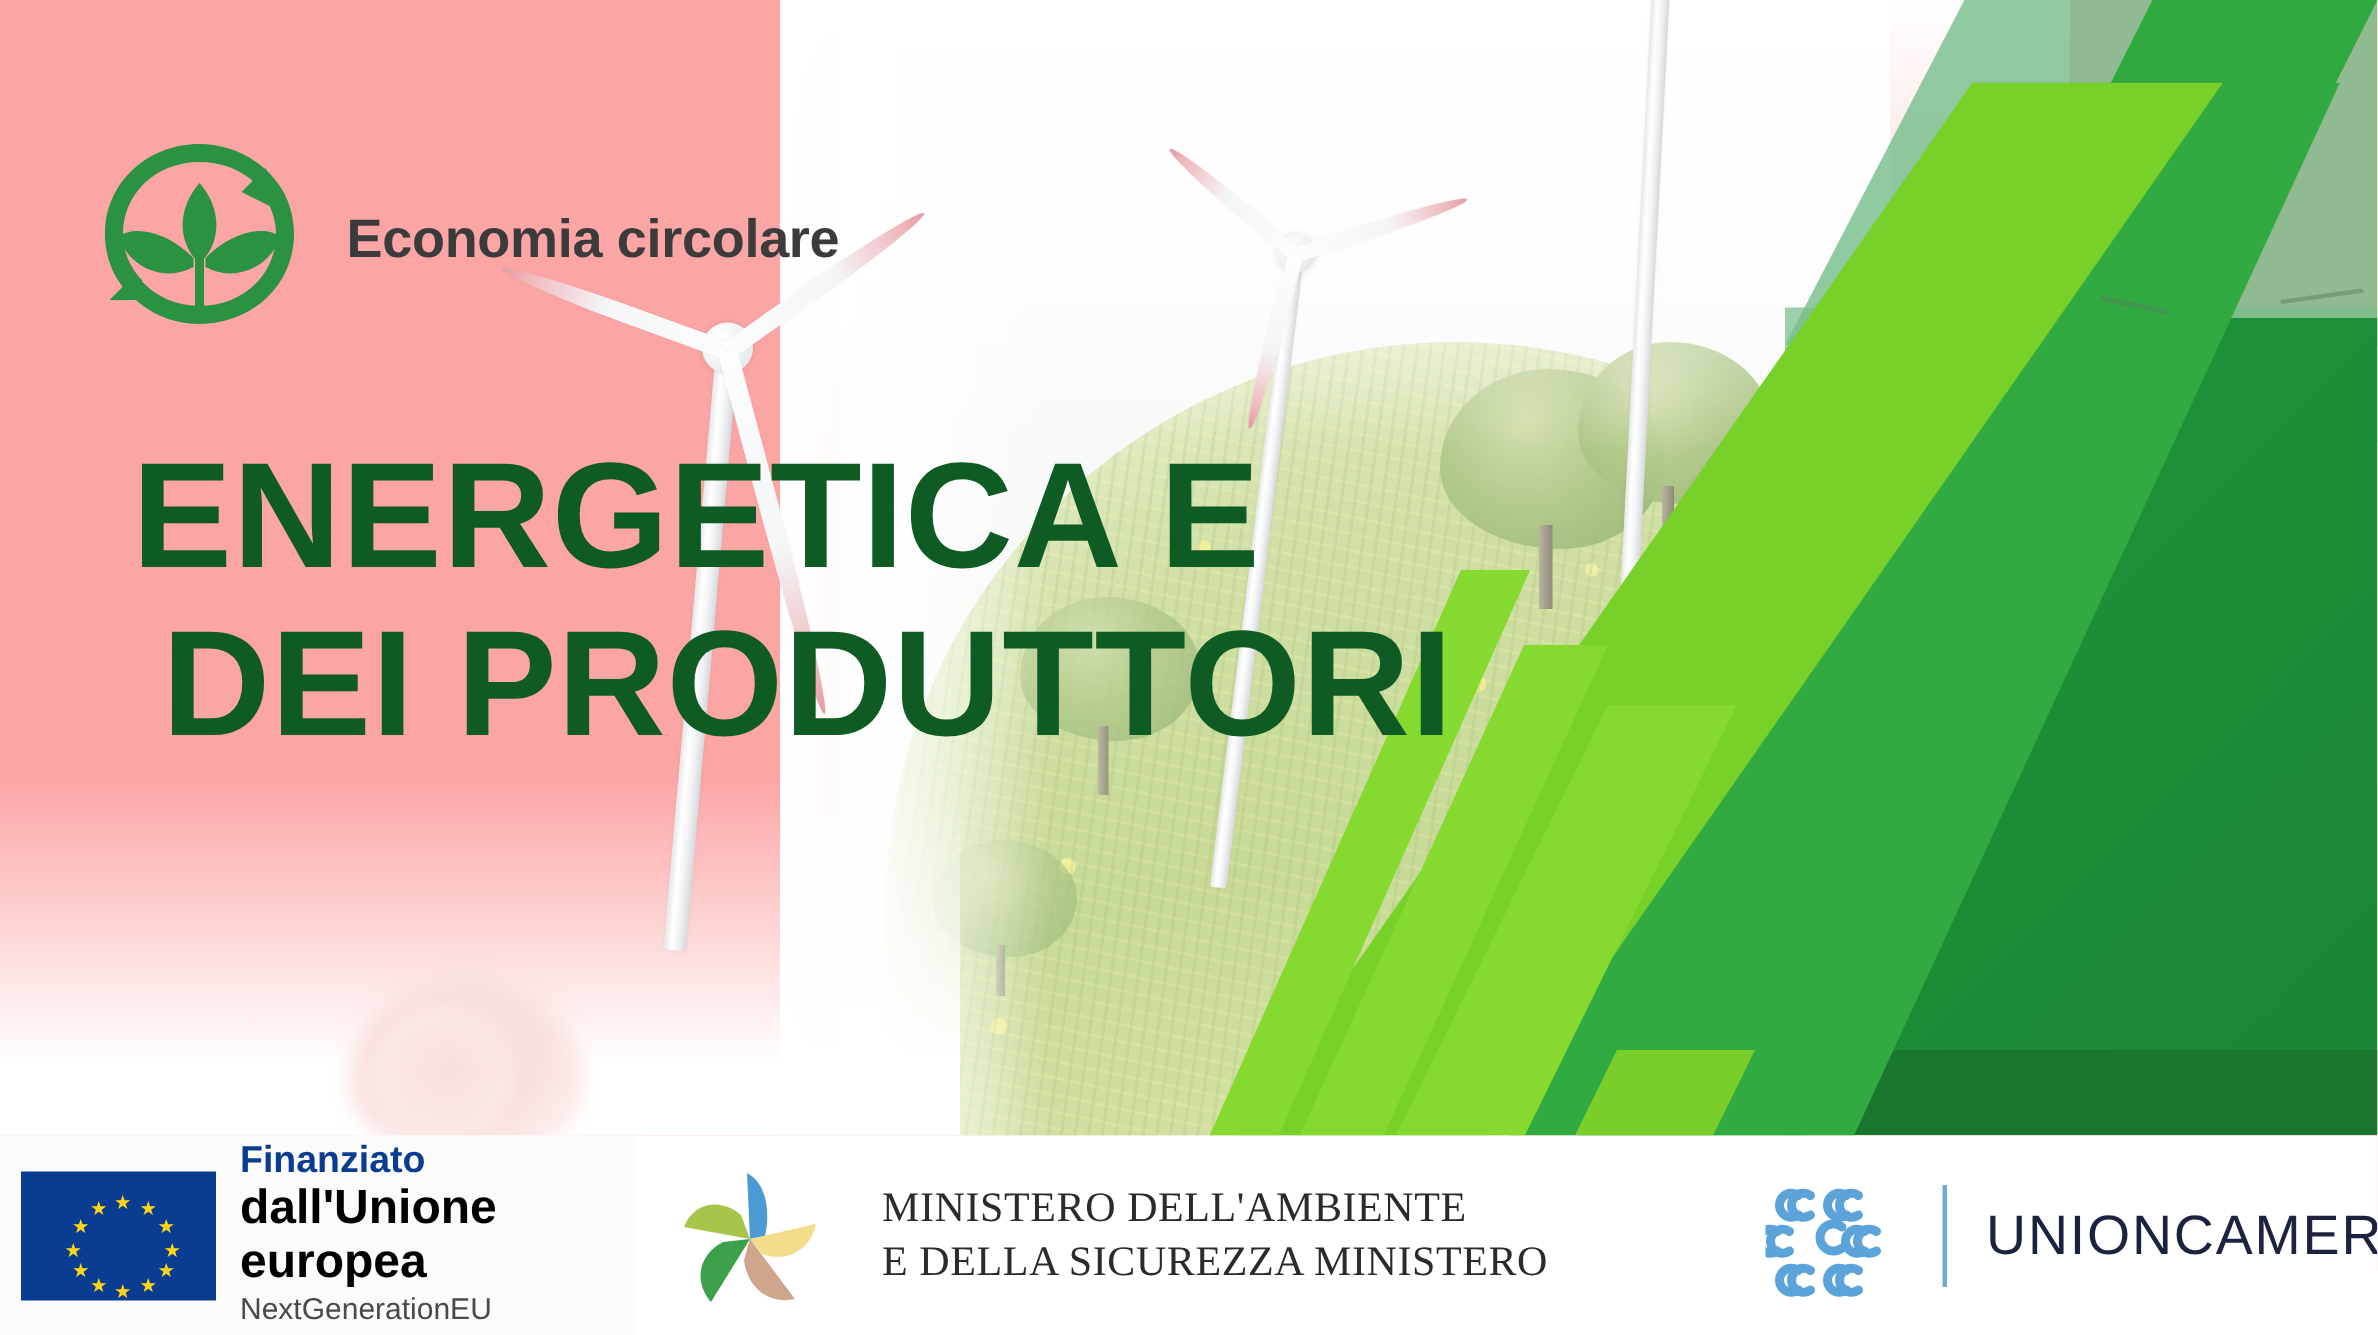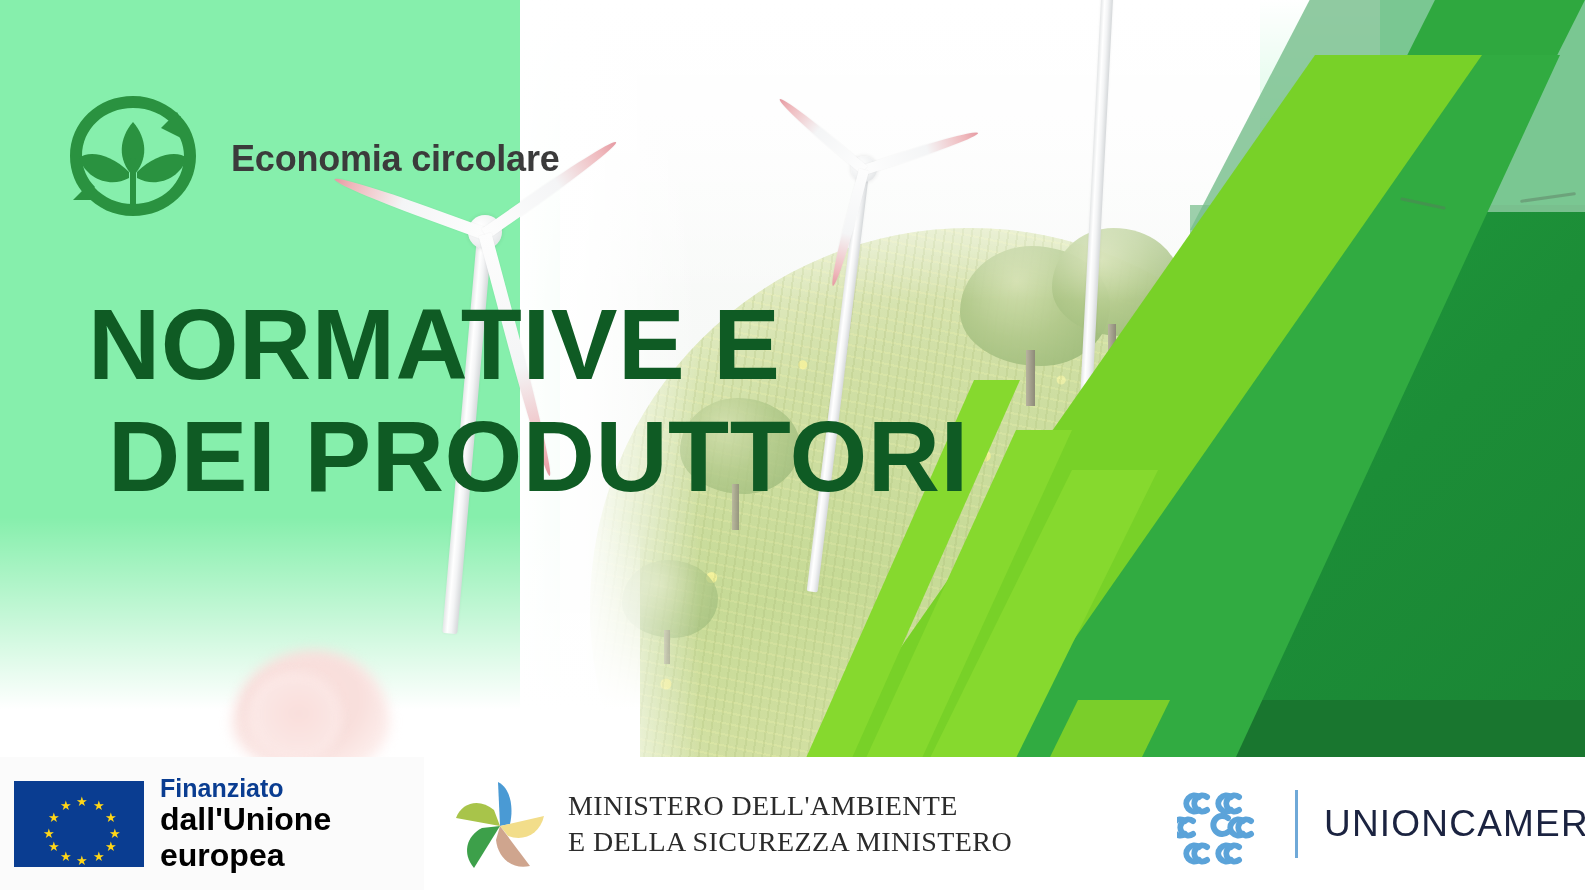--- a/index.html
+++ b/index.html
@@ -2,21 +2,21 @@
 <html><head>
 <meta charset="utf-8">
 <style>
   * { margin:0; padding:0; box-sizing:border-box; }
   html,body { width:1585px; height:890px; overflow:hidden; background:#ffffff;
               font-family:"Liberation Sans", sans-serif; }
 
   .slide { position:relative; width:1585px; height:890px; background:#ffffff; overflow:hidden; }
 
   
-  .hero { position:absolute; left:0; top:0; width:1585px; height:757px; overflow:hidden; background:#86efac; }
+  .hero { position:absolute; left:0; top:0; width:1585px; height:757px; overflow:hidden; background:#fca5a5; }
 
   
   .photo-wrap{ position:absolute; left:0; top:0; width:1585px; height:757px; overflow:hidden; }
 
   .sky { position:absolute; left:560px; top:0; width:700px; height:757px;
          background:linear-gradient(180deg,#fdfdfd 0%, #f7f9f7 45%, #f2f5ef 100%); }
 
   
   .hill { position:absolute; left:590px; top:228px; width:760px; height:760px;
           border-radius:50%;
@@ -135,21 +135,21 @@
           letter-spacing:0.5px; }
   .title .ln{ display:block; white-space:nowrap; }
   .title .ln2{ margin-left:18px; }
   .title .ln3{ margin-left:20px; }
 
   
   .footer{ position:absolute; left:0; top:757px; width:1585px; height:133px;
            background:#ffffff; display:flex; align-items:center; }
   .footer-cell{ display:flex; align-items:center; height:100%; }
   .cell-eu{ width:424px; padding-left:14px; gap:16px; background:#fbfbfb; }
-  .cell-min{ flex:1; padding-left:24px; gap:16px; }
+  .cell-min{ flex:1; padding-left:24px; gap:36px; }
   .cell-uc{ width:430px; padding-left:22px; gap:0; }
 
   
   .eu-flag{ width:130px; height:86px; background:#0a3d91; position:relative; flex:none; }
   .eu-star{ position:absolute; color:#ffd617; font-size:13px; line-height:13px; }
   .eu-text{ display:flex; flex-direction:column; justify-content:center; }
   .eu-l1{ color:#0a3d91; font-size:25px; font-weight:bold; line-height:1.12; }
   .eu-l2{ color:#000000; font-size:32px; font-weight:bold; line-height:1.12; }
   .eu-l3{ color:#4a4a4a; font-size:20px; line-height:1.5; }
 
@@ -275,21 +275,21 @@
             <path d="M72 84 C 54 66, 32 62, 22 70 C 30 92, 54 100, 72 90 Z"></path>
             <path d="M80 84 C 98 66, 120 62, 130 70 C 122 92, 98 100, 80 90 Z"></path>
             <rect x="73" y="70" width="6" height="52" rx="2"></rect>
           </g>
         </svg>
       </div>
       <div class="brand-label">Economia circolare</div>
     </div>
 
     <h1 class="title">
-      <span class="ln ln1">NORMATIVE E</span>
+      <span class="ln ln1">ENERGETICA E</span>
       <span class="ln ln3">DEI PRODUTTORI</span>
     </h1>
   </div>
 
   <div class="footer">
 
     <div class="footer-cell cell-eu">
       <div class="eu-flag">
         <span class="eu-star" style="left:62px;top:14px;">★</span>
         <span class="eu-star" style="left:79px;top:18px;">★</span>
@@ -300,20 +300,21 @@
         <span class="eu-star" style="left:62px;top:73px;">★</span>
         <span class="eu-star" style="left:46px;top:69px;">★</span>
         <span class="eu-star" style="left:34px;top:59px;">★</span>
         <span class="eu-star" style="left:29px;top:46px;">★</span>
         <span class="eu-star" style="left:34px;top:30px;">★</span>
         <span class="eu-star" style="left:46px;top:18px;">★</span>
       </div>
       <div class="eu-text">
         <span class="eu-l1">Finanziato</span>
         <span class="eu-l2">dall'Unione europea</span>
+        <span class="eu-l3">NextGenerationEU</span>
       </div>
     </div>
 
     <div class="footer-cell cell-min">
       <div class="min-star">
         <svg viewBox="0 0 104 100" width="104" height="100" aria-hidden="true">
 
           <path d="M52 52 L50 8 C62 14, 66 32, 62 50 Z" fill="#4a9ad4"></path>
           <path d="M52 52 L96 42 C92 60, 76 68, 60 62 Z" fill="#f2dd8a"></path>
           <path d="M52 52 L82 92 C64 96, 50 84, 48 66 Z" fill="#cfa58e"></path>

